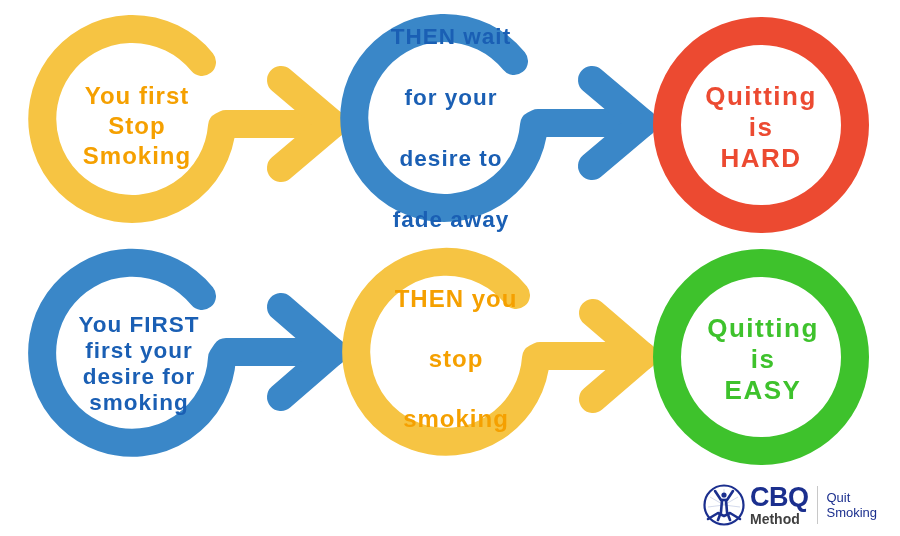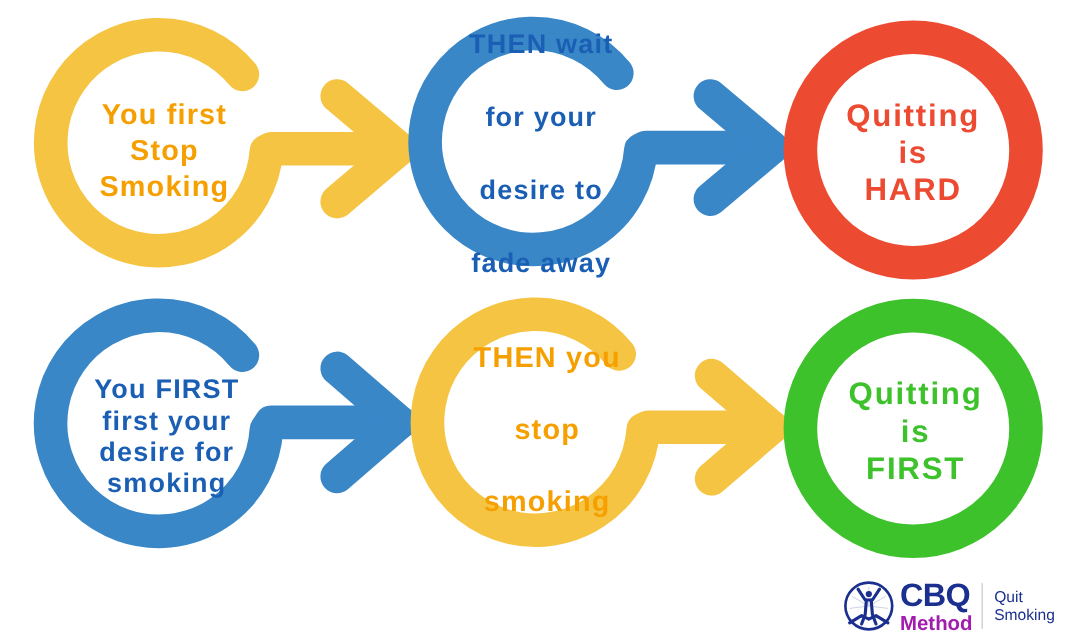--- a/index.html
+++ b/index.html
@@ -21,21 +21,21 @@
     position: absolute;
     display: flex; flex-direction: column; align-items: center; justify-content: center;
     text-align: center; font-weight: bold; font-size: 26px; line-height: 31px;
     letter-spacing: 1.5px; width: 170px;
   }
   .outcome-label span { display: block; white-space: nowrap; }
   .logo { position: absolute; left: 702px; top: 481px; height: 48px; display: flex; align-items: center; }
   .logo-mark { width: 44px; height: 44px; }
   .logo-brand { display: flex; flex-direction: column; margin-left: 4px; line-height: 1; }
   .logo-brand .big { font-size: 27px; font-weight: bold; color: #1b2f8e; letter-spacing: -0.5px; }
-  .logo-brand .small { font-size: 17px; font-weight: bold; color: #a21caf; margin-top: 1px; }
+  .logo-brand .small { font-size: 14px; font-weight: bold; color: #404040; margin-top: 1px; }
   .logo-divider { width: 1px; height: 38px; background: #c8c8c8; margin: 0 9px 0 8px; }
   .logo-tag { display: flex; flex-direction: column; font-size: 13px; line-height: 15px; color: #1b2f8e; }
 </style>
 </head>
 <body>
 
 <svg id="canvas" viewBox="0 0 900 536" xmlns="http://www.w3.org/2000/svg">
 
   <g fill="none" stroke="#F6C443" stroke-width="28" stroke-linecap="round" stroke-linejoin="round">
     <path d="M 202 62 A 90 90 0 1 0 222 126 L 226 124 L 333 124"></path>
@@ -86,21 +86,21 @@
   <span>smoking</span>
 </div>
 <div class="step-label" style="left:371px; top:309px; height:100px; color:#F5A000;gap:30px;">
   <span>THEN you</span>
   <span>stop</span>
   <span>smoking</span>
 </div>
 <div class="outcome-label" style="left:678px; top:311px; height:96px; color:#3EC22C;">
   <span>Quitting</span>
   <span>is</span>
-  <span>FIRST</span>
+  <span>EASY</span>
 </div>
 
 <div class="logo">
   <svg class="logo-mark" viewBox="0 0 44 44">
     <circle cx="22" cy="22" r="19.5" fill="none" stroke="#1B2F8E" stroke-width="2.2"></circle>
     <g stroke="#c9d0e6" stroke-width="0.8">
       <line x1="22" y1="22" x2="22" y2="6"></line>
       <line x1="22" y1="22" x2="8" y2="14"></line>
       <line x1="22" y1="22" x2="36" y2="14"></line>
       <line x1="22" y1="22" x2="6" y2="24"></line>

